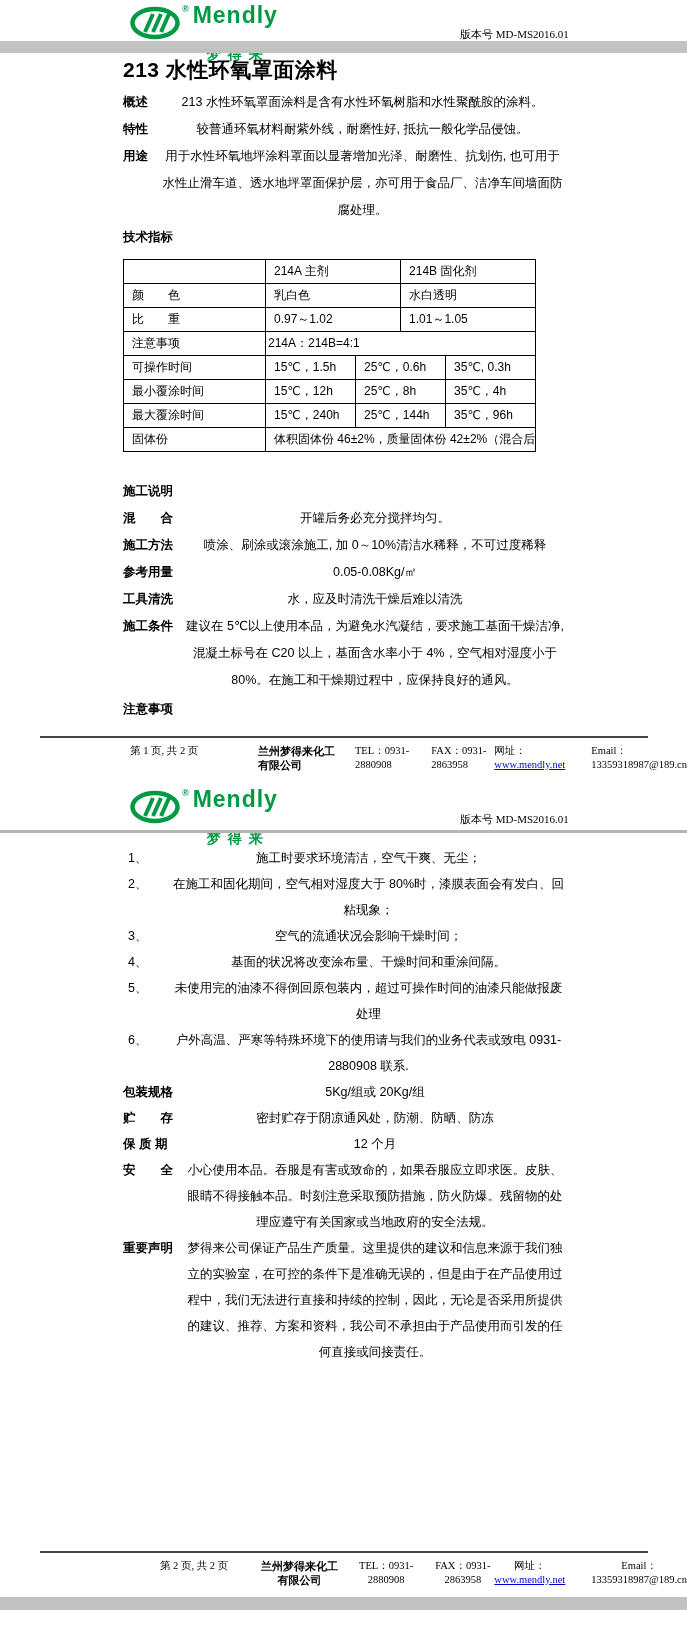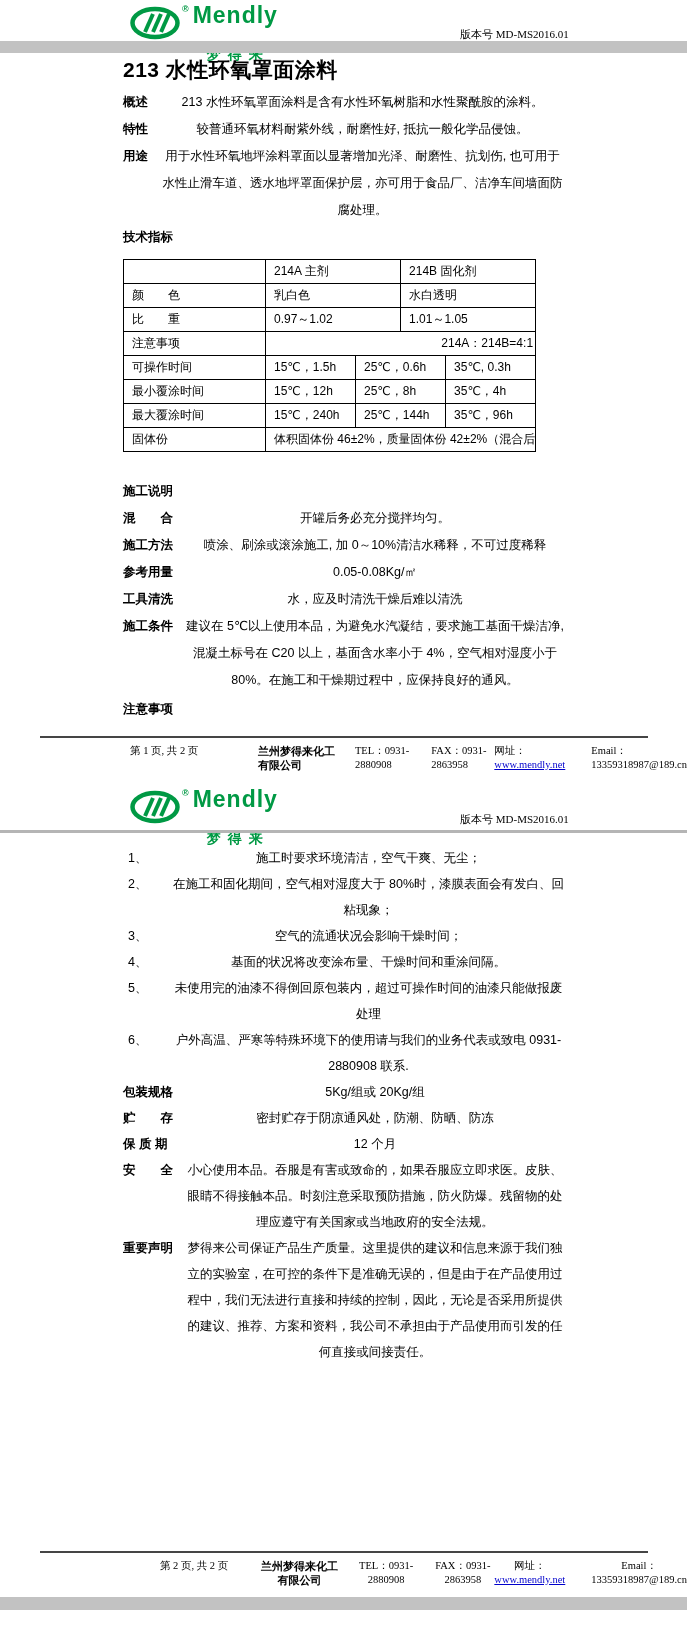--- a/index.html
+++ b/index.html
@@ -26,21 +26,21 @@
   .w37{width:37px;}
   .w62{width:62px;}
   .txt{flex:1;text-align:center;}
   .heading{font-weight:bold;}
   .mt-cons{margin-top:26px;}
   .mt-note{margin-top:2px;}
 
   
   table.spec{border-collapse:collapse;table-layout:fixed;width:413px;font-size:12px;margin-top:8px;}
   table.spec td{border:1px solid #000;height:23px;line-height:23px;padding:0 2px 0 8px;white-space:nowrap;overflow:hidden;}
-  table.spec td.c{text-align:right;padding-left:2px;}
+  table.spec td.c{text-align:left;padding-left:2px;}
 
   
   .note-row{display:flex;}
   .note-num{width:44px;padding-left:5px;flex-shrink:0;}
 
   
   .rule{position:absolute;left:40px;width:608px;height:2px;background:#454545;}
   .footer{position:absolute;left:0;width:687px;font-family:"Liberation Serif","DejaVu Serif",serif;font-size:10.5px;line-height:14px;}
   .footer-inner{display:flex;padding-left:130px;}
   .pagenum{width:128px;flex-shrink:0;padding-top:2px;}

